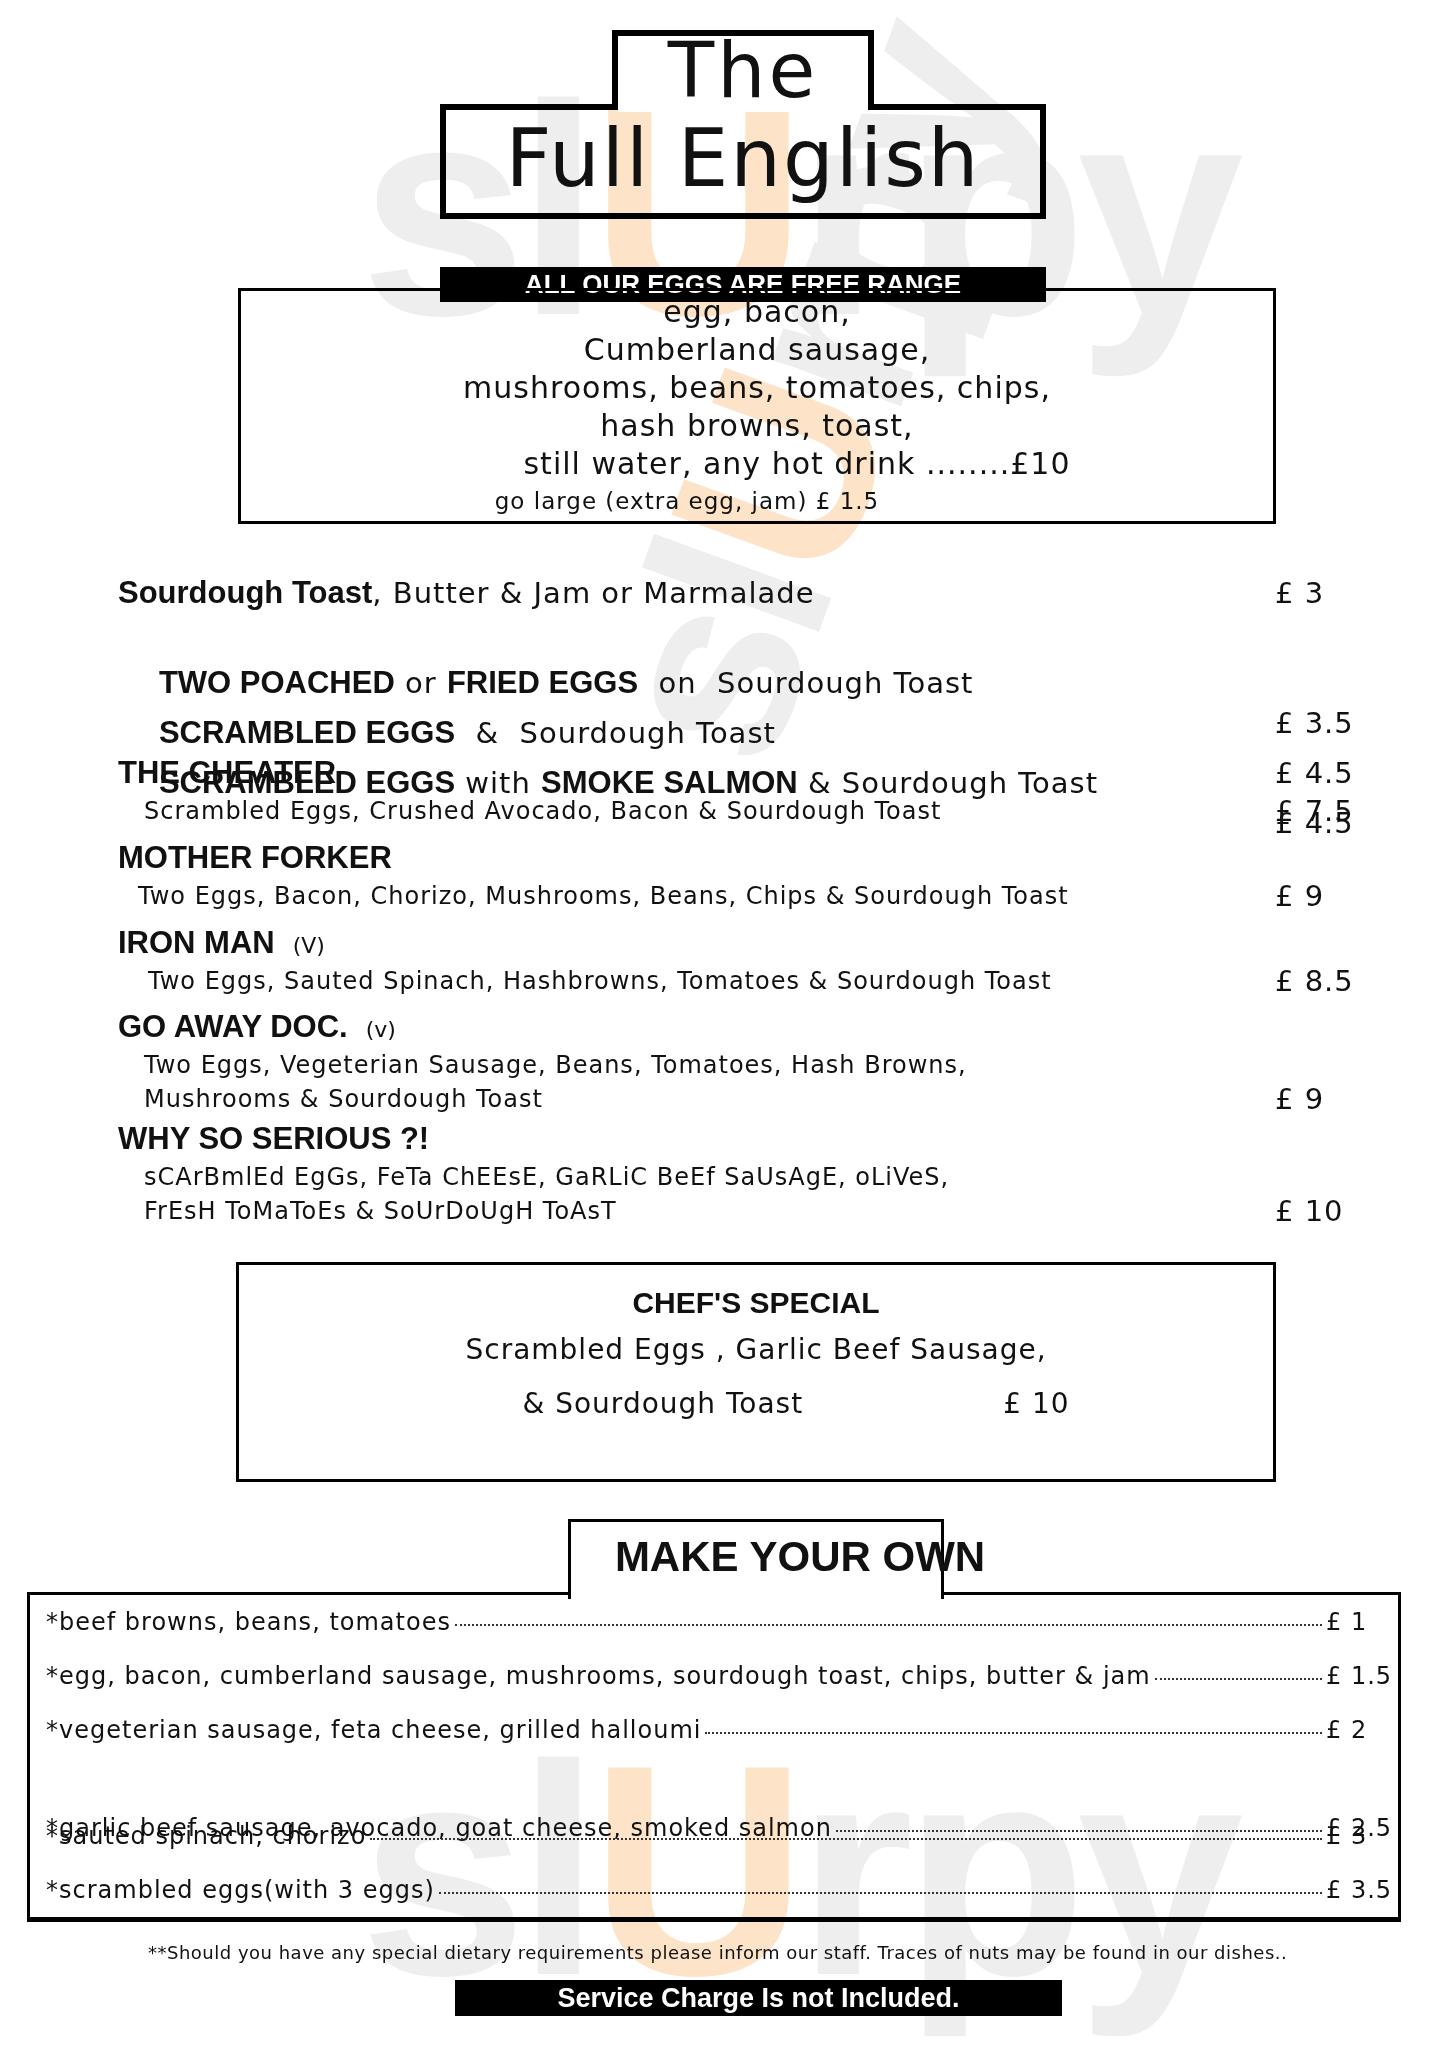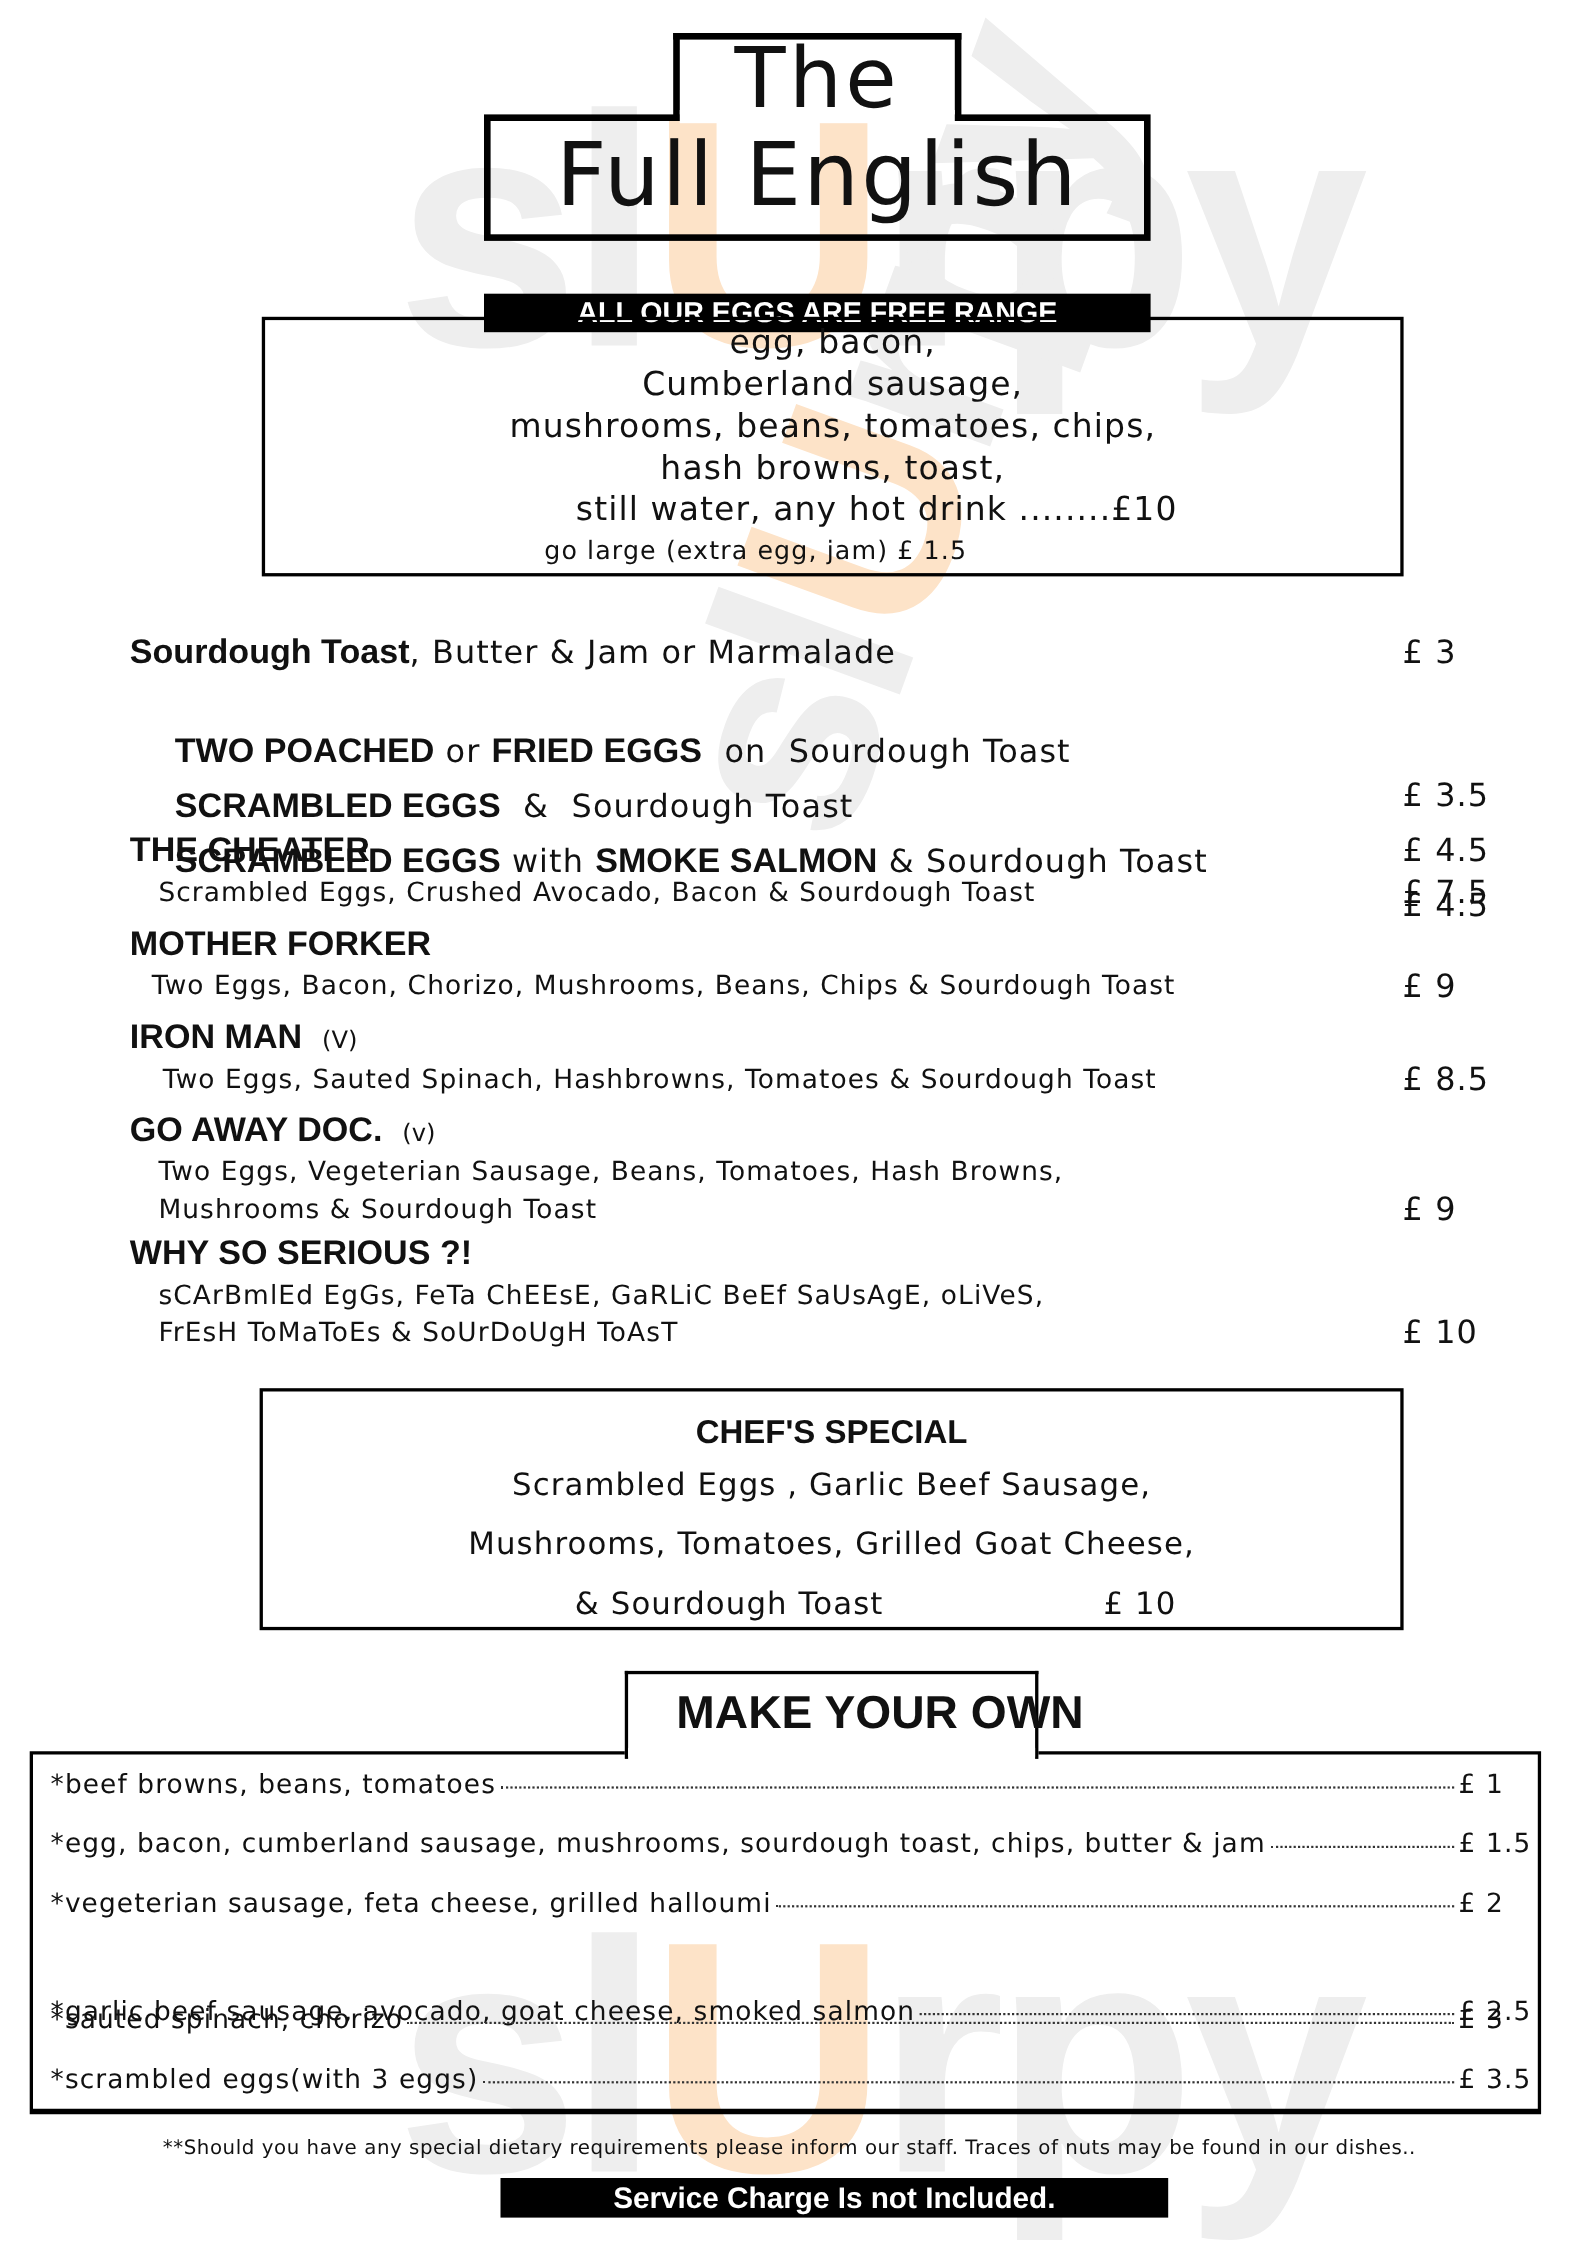--- a/index.html
+++ b/index.html
@@ -142,21 +142,20 @@
 <div class="layer item" style="top:1118px;">
   <div class="title"><span>WHY SO SERIOUS ?!</span></div>
   <div class="desc"><span>sCArBmlEd EgGs, FeTa ChEEsE, GaRLiC BeEf SaUsAgE, oLiVeS,</span></div>
   <div class="desc"><span>FrEsH ToMaToEs &amp; SoUrDoUgH ToAsT</span>
     <span class="price">£ 10</span></div>
 </div>
 
 <div class="layer chef-box">
   <div class="chef-title">CHEF'S SPECIAL</div>
   <div class="chef-line">Scrambled Eggs , Garlic Beef Sausage,</div>
-  <div class="chef-line">Mushrooms, Tomatoes, Grilled Goat Cheese,</div>
   <div class="chef-line chef-last">
     <span>&amp; Sourdough Toast</span><span class="chef-price">£ 10</span>
   </div>
 </div>
 
 <div class="myo-box layer"></div>
 <div class="myo-tab"></div>
 <div class="myo-cover"></div>
 <div class="myo-title">MAKE YOUR OWN</div>
 

